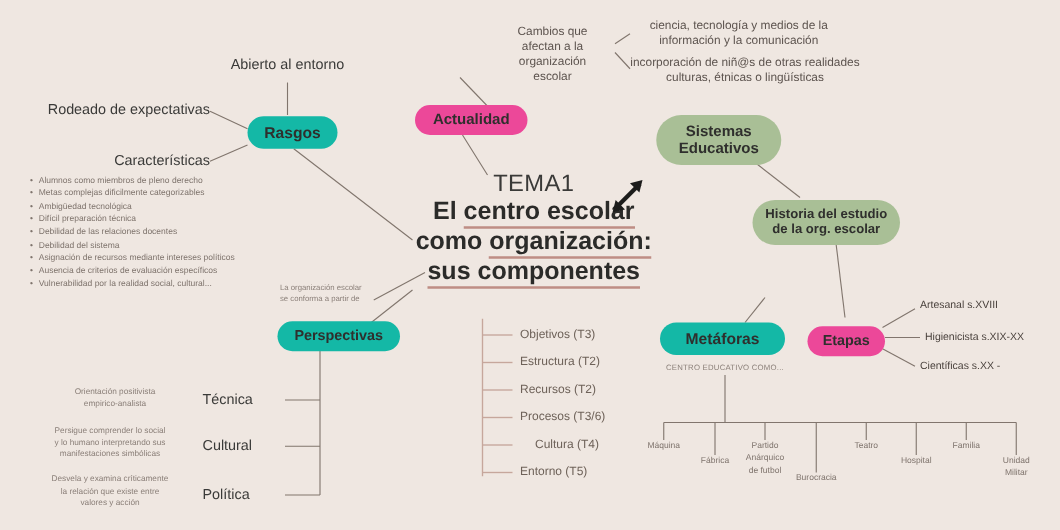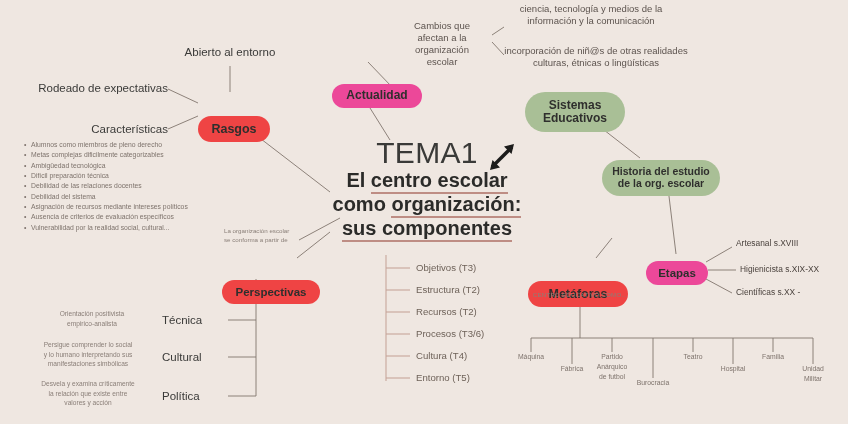--- a/index.html
+++ b/index.html
@@ -17,39 +17,39 @@
   .pill{
     position:absolute;
     display:flex;align-items:center;justify-content:center;
     border-radius:999px;
     font-weight:bold;
     text-align:center;
     line-height:1.12;
     color:#2F2F2D;
     white-space:pre-line;
   }
-  .pill-rose{background:#ef4444;margin-top:23px;}
+  .pill-rose{background:#14b8a6;}
   .pill-taupe{background:#ec4899;}
   .pill-green{background:#A9BF96;}
 
   
   .lbl{position:absolute;color:#3A3A38;line-height:1.25;}
   .lbl-md{font-size:11.5px;}
   .lbl-sm{font-size:9.5px;color:#5C534E;}
   .lbl-xs{font-size:6.6px;color:#8A7F78;line-height:1.45;}
   .lbl-tiny{font-size:6.2px;color:#8A7F78;line-height:1.5;}
   .lbl-comp{font-size:9.6px;color:#6E6259;}
   .lbl-leaf{font-size:6.8px;color:#7E736C;line-height:1.45;text-align:center;}
   .lbl-etapa{font-size:8.4px;color:#4A423D;}
   .c{text-align:center;}
   .r{text-align:right;}
 
   
   #title-block{position:absolute;left:322px;top:138px;width:210px;text-align:center;}
-  #tema{font-size:30px;color:#3A3A38;letter-spacing:.3px;line-height:1;}
+  #tema{font-size:19px;color:#3A3A38;letter-spacing:.3px;line-height:1;}
   .tline{font-size:20px;font-weight:bold;color:#2B2B29;line-height:1.2;white-space:nowrap;}
   .u{border-bottom:2.4px solid #BE8D84;padding-bottom:1px;}
 
   .bullets{position:absolute;left:24px;top:140px;width:180px;}
   .bullets div{font-size:6.8px;color:#7E736C;line-height:1.52;position:relative;padding-left:7px;}
   .bullets div:before{content:"\2022";position:absolute;left:0;top:0;}
 
   #arrow{position:absolute;left:485px;top:140px;width:34px;height:34px;}
 </style>
 </head>
@@ -137,21 +137,21 @@
     <div>Vulnerabilidad por la realidad social, cultural...</div>
   </div>
 
   <div class="pill pill-taupe" style="left:332px;top:84px;width:90px;height:24px;font-size:12px;">Actualidad</div>
 
   <div class="lbl lbl-sm c" style="left:392px;top:20px;width:100px;white-space:pre-line;">Cambios que
 afectan a la
 organización
 escolar</div>
 
-  <div class="lbl lbl-sm c" style="left:500px;top:3px;width:182px;white-space:pre-line;">ciencia, tecnología y medios de la
+  <div class="lbl lbl-sm c" style="left:500px;top:15px;width:182px;white-space:pre-line;">ciencia, tecnología y medios de la
 información y la comunicación</div>
 
   <div class="lbl lbl-sm c" style="left:496px;top:45px;width:200px;white-space:pre-line;">incorporación de niñ@s de otras realidades
 culturas, étnicas o lingüísticas</div>
 
   <div id="title-block">
     <div id="tema">TEMA1</div>
     <div class="tline"><span>El </span><span class="u">centro escolar</span></div>
     <div class="tline"><span>como </span><span class="u">organización:</span></div>
     <div class="tline"><span class="u">sus componentes</span></div>
@@ -208,16 +208,16 @@
 la relación que existe entre
 valores y acción</div>
 
   <div class="lbl lbl-tiny" style="left:224px;top:226px;width:130px;white-space:pre-line;">La organización escolar
 se conforma a partir de</div>
 
   <div class="lbl lbl-comp" style="left:416px;top:262px;width:120px;">Objetivos (T3)</div>
   <div class="lbl lbl-comp" style="left:416px;top:284px;width:120px;">Estructura (T2)</div>
   <div class="lbl lbl-comp" style="left:416px;top:306px;width:120px;">Recursos (T2)</div>
   <div class="lbl lbl-comp" style="left:416px;top:328px;width:120px;">Procesos (T3/6)</div>
-  <div class="lbl lbl-comp" style="left:416px;top:350px;width:120px;">Cultura (T4)</div>
+  <div class="lbl lbl-comp" style="left:428px;top:350px;width:120px;">Cultura (T4)</div>
   <div class="lbl lbl-comp" style="left:416px;top:372px;width:120px;">Entorno (T5)</div>
 
 </div>
 
 </body></html>

